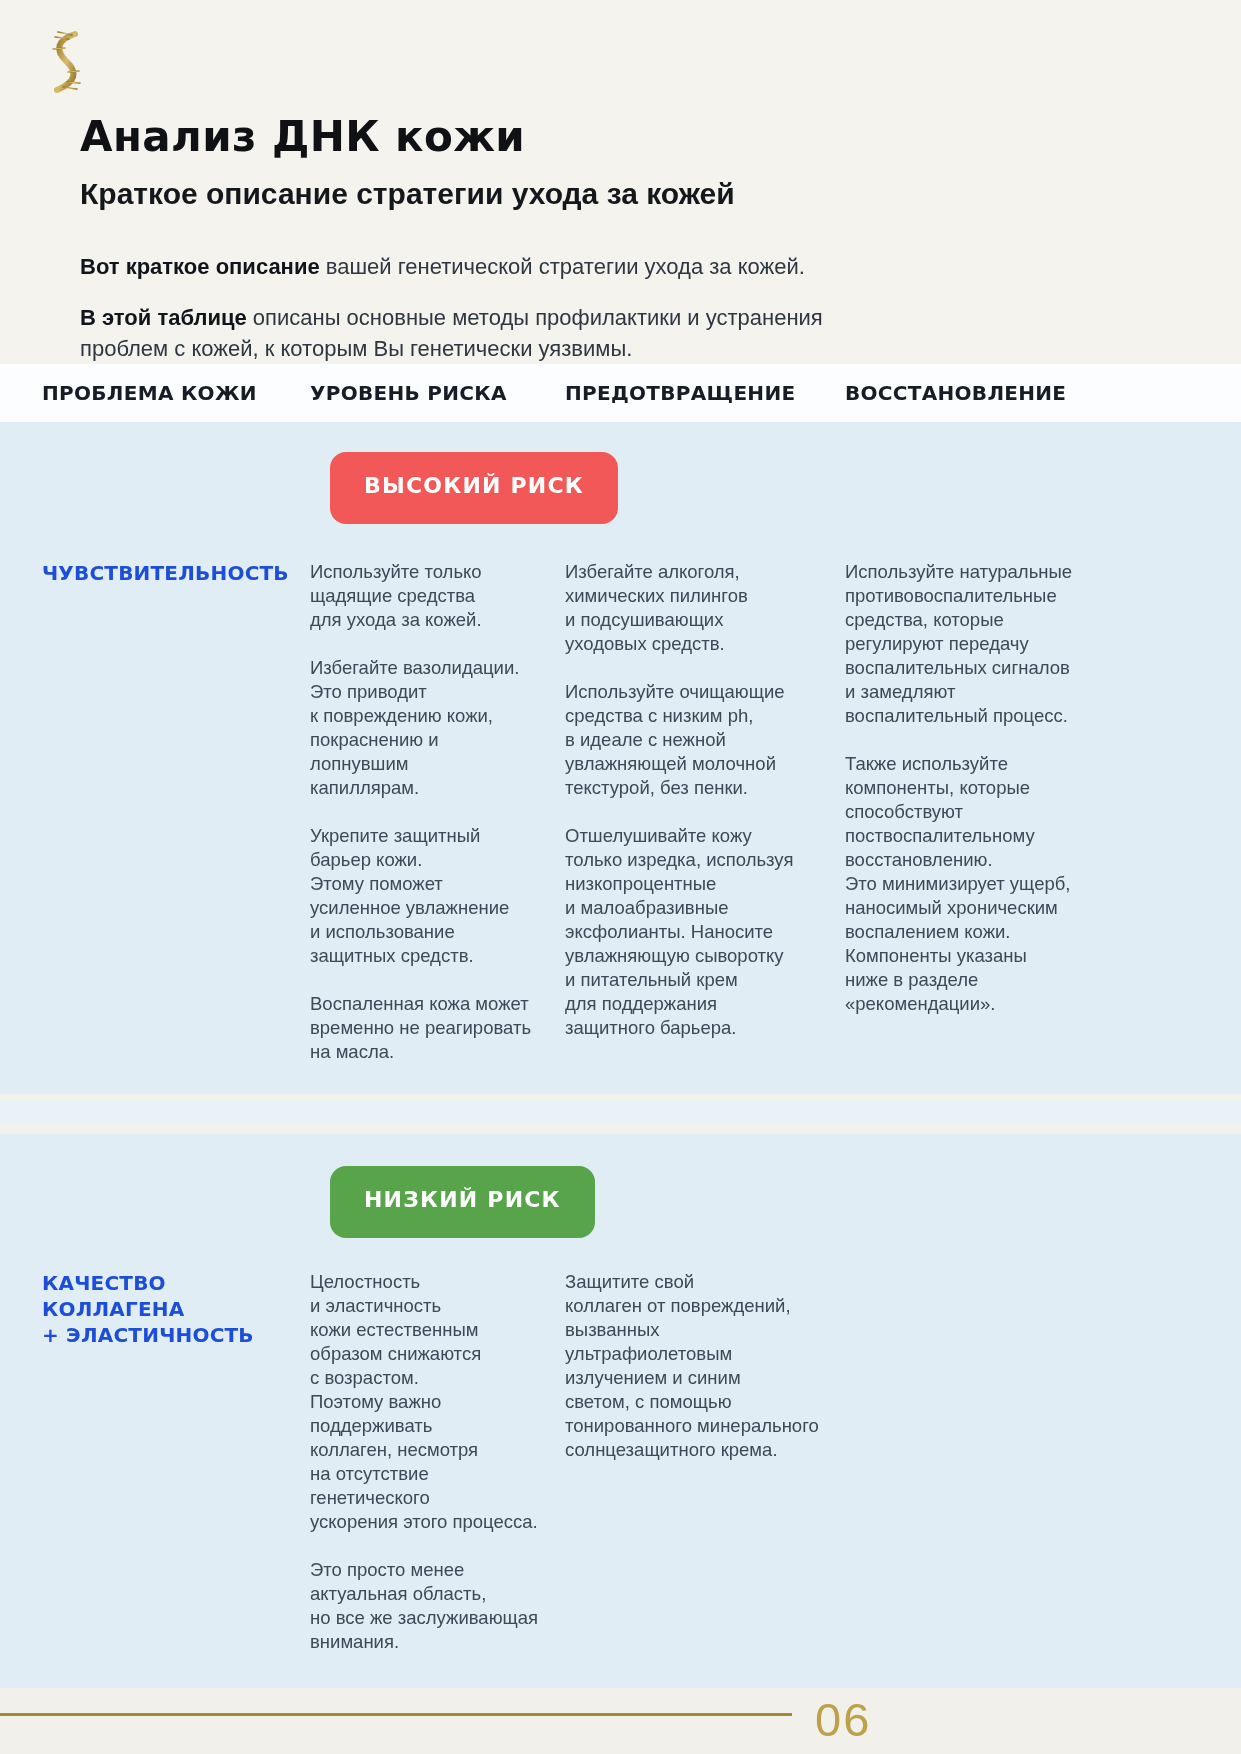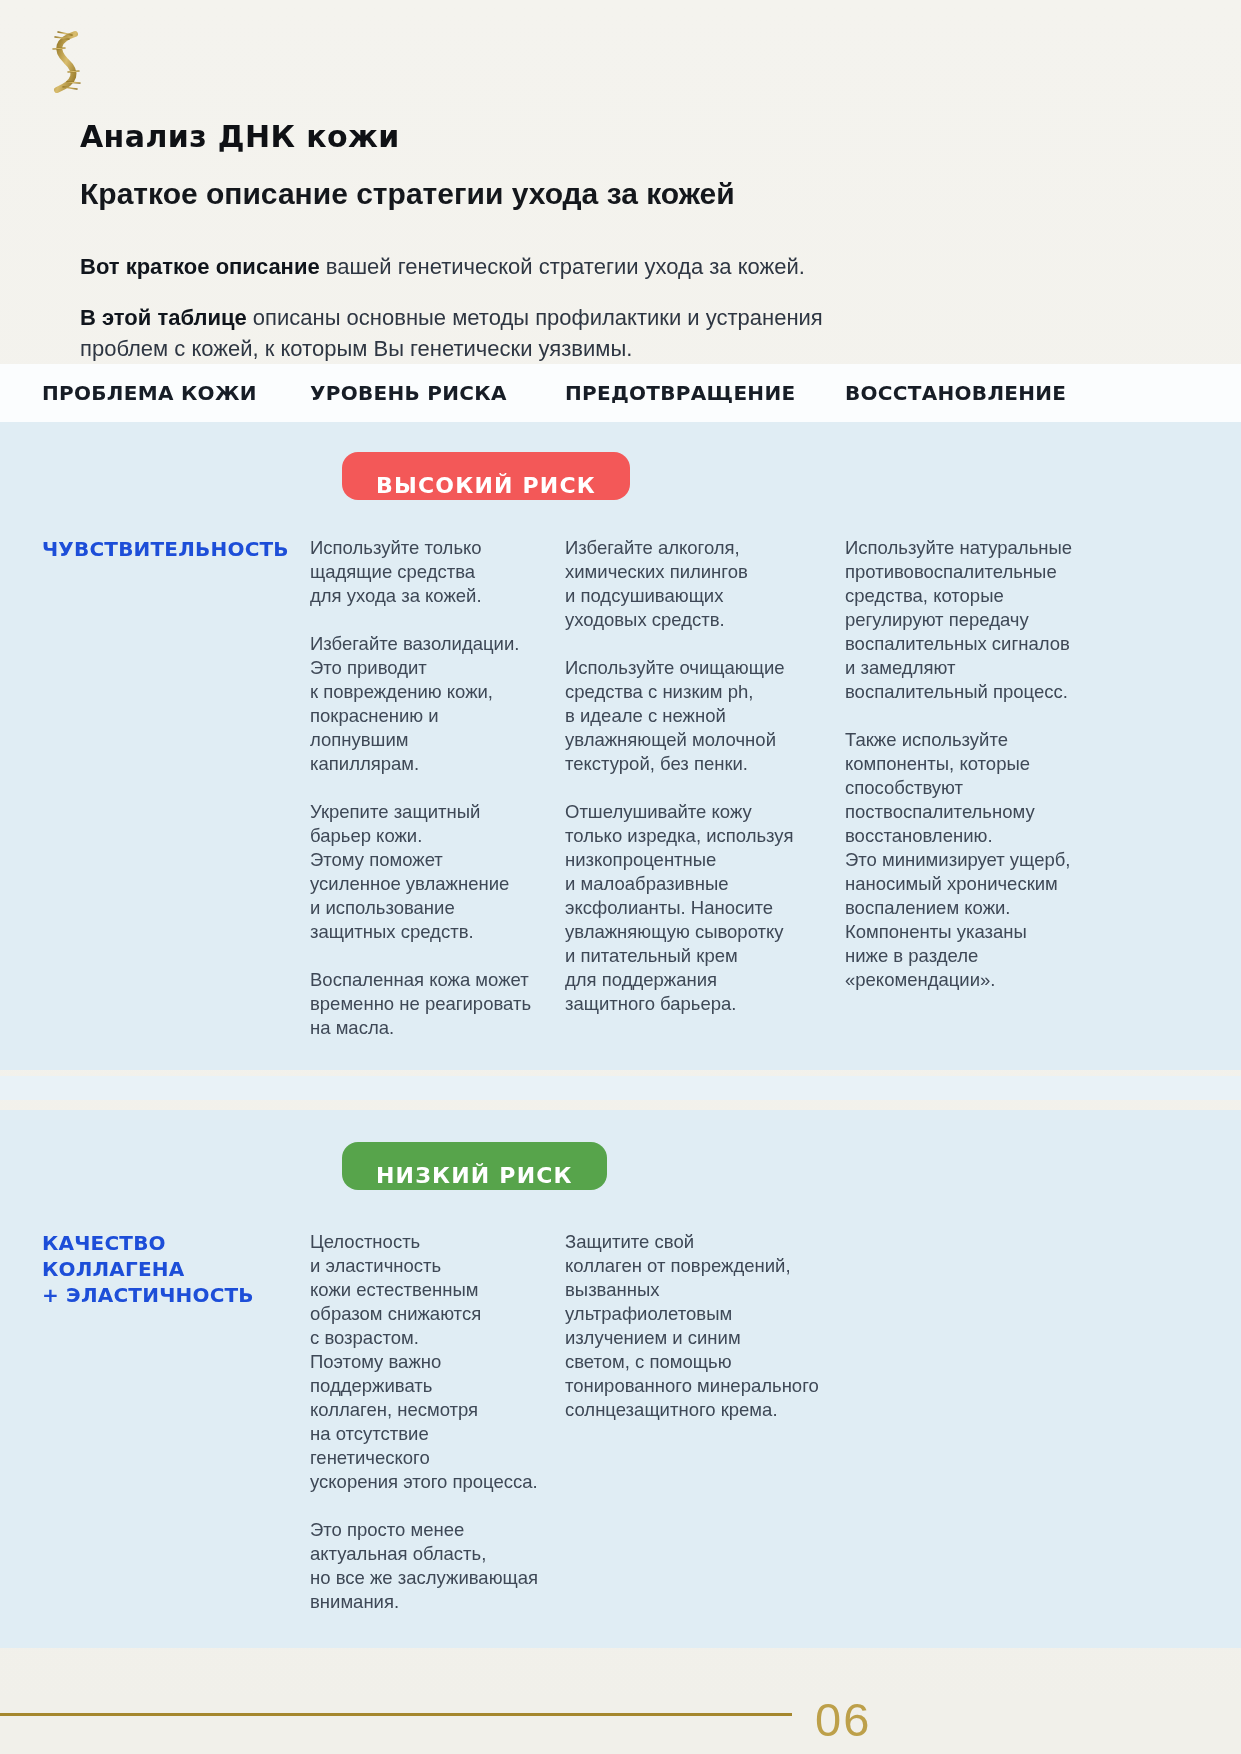--- a/index.html
+++ b/index.html
@@ -5,21 +5,21 @@
   html,body { margin:0; padding:0; }
   .page {
     position:relative;
     width:1241px; height:1754px;
     background:linear-gradient(180deg,#f4f3ee 0%,#f1f0ea 100%);
     font-family:"Liberation Sans", sans-serif;
     overflow:hidden;
   }
   .logo { margin:30px 0 0 45px; width:44px; height:64px; display:block; }
   .title {
-    margin:16px 0 0 80px; font-size:30px; line-height:54px; font-weight:800;
+    margin:16px 0 0 80px; font-size:42px; line-height:54px; font-weight:800;
     color:#0f1115; font-family:"DejaVu Sans", sans-serif; letter-spacing:0.4px;
   }
   .subtitle {
     margin:12px 0 0 80px; font-size:30px; line-height:35px; font-weight:700;
     color:#14171c; font-family:Liberation Sans, sans-serif;
   }
   .intro-p {
     margin:0 90px 0 80px; font-size:22px; line-height:31px; color:#2e3642;
     white-space:pre-line;
   }
@@ -35,27 +35,27 @@
     height:58px; align-items:center;
     background:#fbfdfe;
     font-family:"DejaVu Sans", sans-serif; font-weight:700;
     font-size:20px; letter-spacing:0.3px; color:#171d26;
   }
   .section { background:#e0edf4; }
   .sec1 { padding:30px 0; }
   .sec2 { margin-top:10px; padding:32px 0 34px 0; }
   .badge-row { display:grid; grid-template-columns:268px auto; padding-left:42px; }
   .badge {
-    grid-column:2; justify-self:start; margin-left:32px;
-    height:48px; line-height:68px; padding:0 34px; border-radius:16px;
+    grid-column:2; justify-self:start; margin-left:20px;
+    height:72px; line-height:68px; padding:0 34px; border-radius:16px;
     color:#ffffff; font-family:"DejaVu Sans", sans-serif; font-weight:700;
     font-size:22px; letter-spacing:1.2px;
   }
   .content { margin-top:36px; }
-  .sec2 .content { margin-top:40px; }
+  .sec2 .content { margin-top:32px; }
   .problem-label {
     font-family:"DejaVu Sans", sans-serif; font-weight:700;
     font-size:20px; line-height:26px; letter-spacing:0.2px;
     color:#1d4ed8; white-space:pre-line; padding-right:20px;
   }
   .cell {
     font-size:18.5px; line-height:24px; color:#3e4856;
     white-space:pre-line; padding-right:26px;
   }
   .strip { margin-top:6px; height:24px; background:#e9f2f7; }

